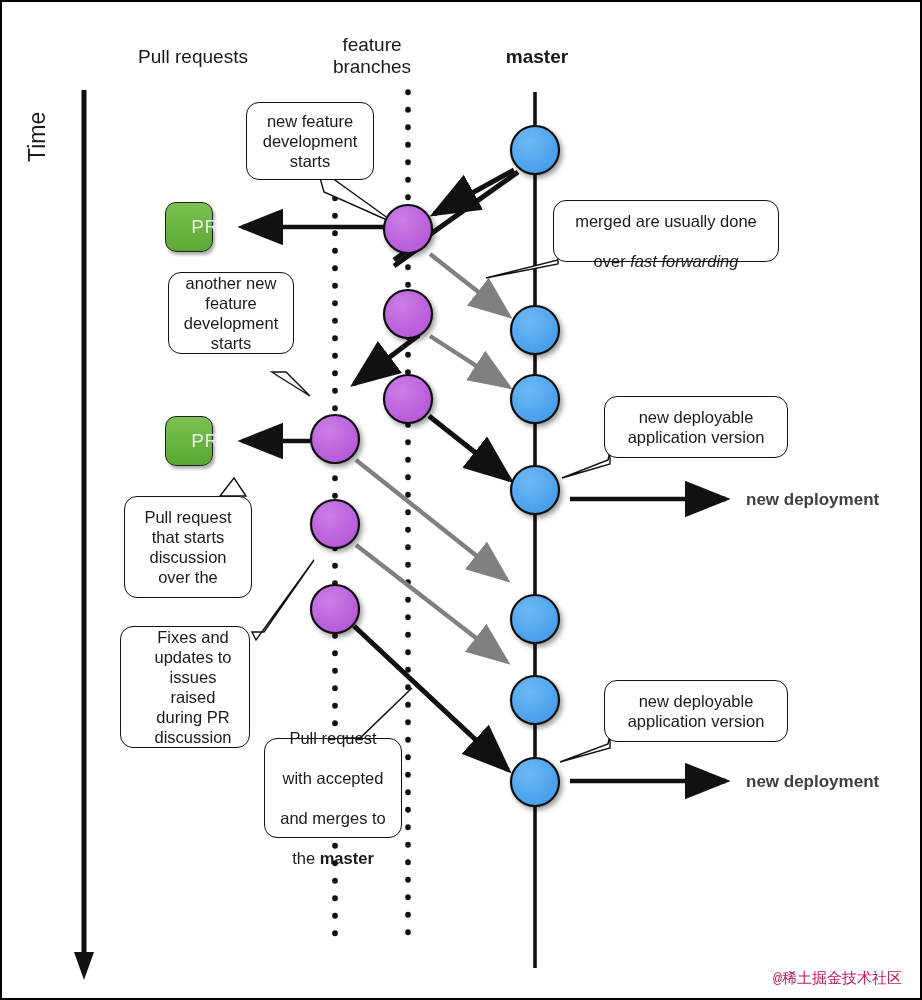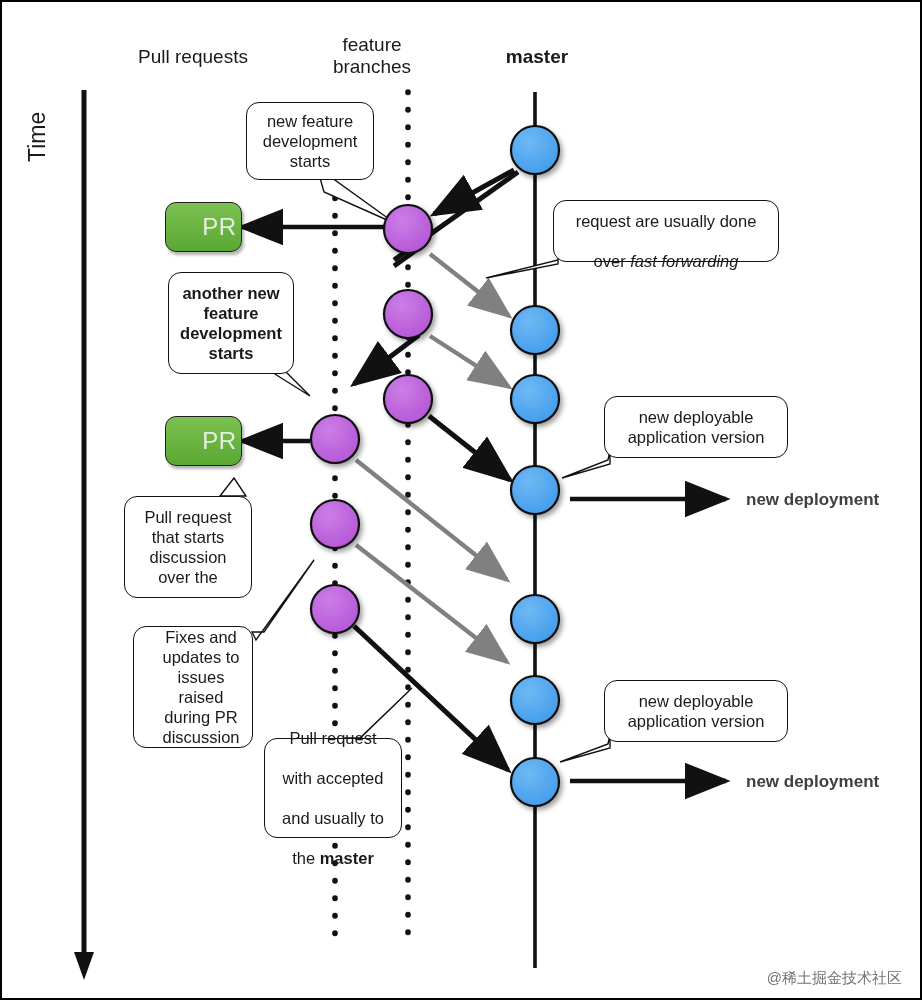--- a/index.html
+++ b/index.html
@@ -53,47 +53,47 @@
     align-items:center;
     justify-content:center;
     padding:6px 8px;
     white-space:pre-line;
   }
   .callout i{font-style:italic;}
   .callout b{font-weight:bold;}
 
   .pr-badge{
     position:absolute;
-    width:77px;height:50px;
+    width:48px;height:50px;
     box-sizing:border-box;
     border:1.6px solid #1f1f1f;
     border-radius:11px;
     background:linear-gradient(#7cc152,#5aa832);
     box-shadow:2px 3px 3px rgba(0,0,0,.30);
     color:#e6efe2;
-    font-size:24px;
+    font-size:19px;
     display:flex;align-items:center;justify-content:center;
     letter-spacing:.5px;
     padding-left:32px;
   }
 
   .deploy-label{
     position:absolute;
     font-size:17px;
     font-weight:bold;
     color:#404040;
     white-space:nowrap;
   }
 
   .watermark{
     position:absolute;
     right:18px;bottom:10px;
     font-size:15px;
-    color:#737373;
-    font-family:Liberation Sans, sans-serif;
+    color:#be185d;
+    font-family:Liberation Mono, monospace;
     white-space:nowrap;
   }
 </style>
 </head>
 <body>
 
 <div id="canvas">
 
   <svg id="art" viewBox="0 0 922 1000" xmlns="http://www.w3.org/2000/svg">
     <defs>
@@ -214,52 +214,52 @@
 
   <div class="pr-badge" style="left:163px;top:200px;">PR</div>
   <div class="pr-badge" style="left:163px;top:414px;">PR</div>
 
   <div class="callout" style="left:244px;top:100px;width:128px;height:78px;">new feature
 development
 starts</div>
 
   <div class="callout" style="left:551px;top:198px;width:226px;height:62px;">
     <span>
-      <span>request are usually done</span><br>
+      <span>merged are usually done</span><br>
       <span>over </span><i>fast forwarding</i>
     </span>
   </div>
 
-  <div class="callout" style="left:166px;top:270px;width:126px;height:102px;font-weight:bold;">another new
+  <div class="callout" style="left:166px;top:270px;width:126px;height:82px;">another new
 feature
 development
 starts</div>
 
   <div class="callout" style="left:602px;top:394px;width:184px;height:62px;">new deployable
 application version</div>
 
   <div class="callout" style="left:122px;top:494px;width:128px;height:102px;">Pull request
 that starts
 discussion
 over the</div>
 
-  <div class="callout" style="left:131px;top:624px;width:120px;height:122px;padding-left:24px;">Fixes and
+  <div class="callout" style="left:118px;top:624px;width:130px;height:122px;padding-left:24px;">Fixes and
 updates to
 issues raised
 during PR
 discussion</div>
 
   <div class="callout" style="left:602px;top:678px;width:184px;height:62px;">new deployable
 application version</div>
 
   <div class="callout" style="left:262px;top:736px;width:138px;height:100px;">
     <span>
       <span>Pull request</span><br>
       <span>with accepted</span><br>
-      <span>and usually to</span><br>
+      <span>and merges to</span><br>
       <span>the </span><b>master</b>
     </span>
   </div>
 
   <div class="deploy-label" style="left:744px;top:488px;">new deployment</div>
   <div class="deploy-label" style="left:744px;top:770px;">new deployment</div>
 
   <div class="watermark">@稀土掘金技术社区</div>
 
 </div>

